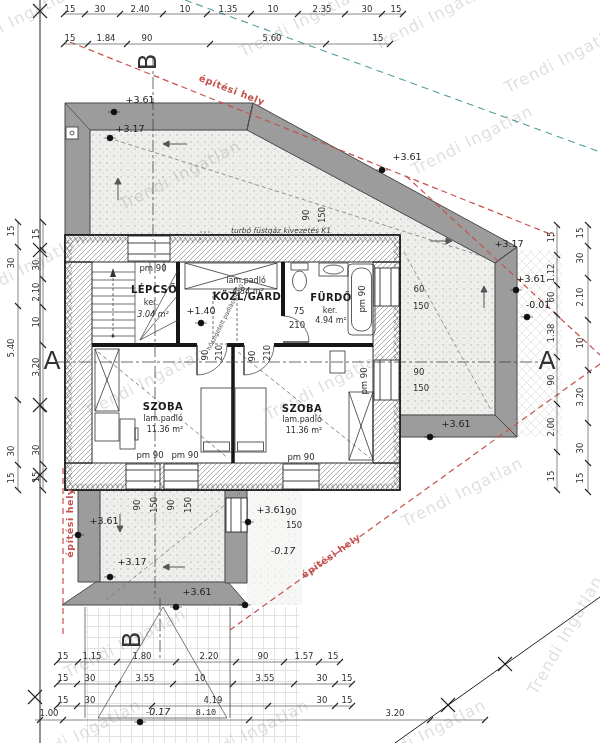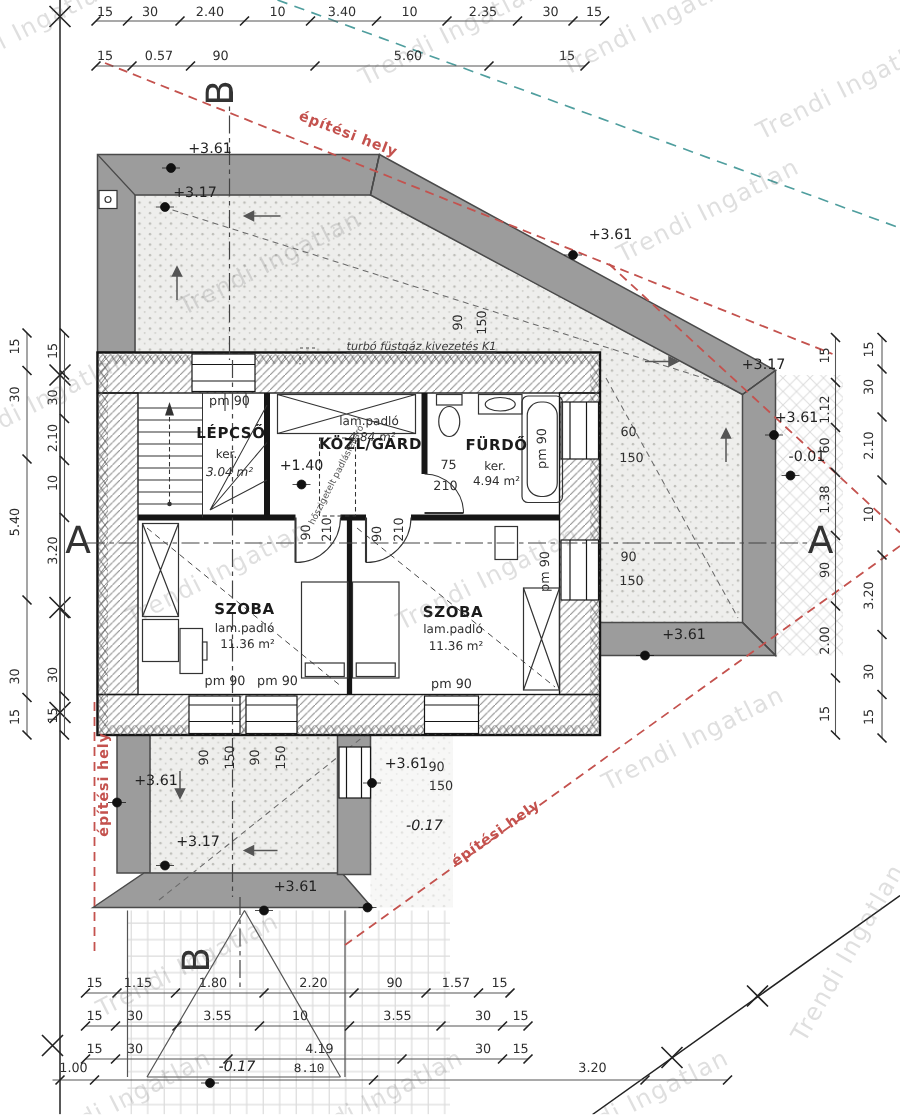--- a/index.html
+++ b/index.html
@@ -251,27 +251,27 @@
       <circle cx="72" cy="133" r="2" stroke-width="0.8"></circle>
       <path d="M210,232 H200 V243" stroke-width="0.6" stroke-dasharray="2 2"></path>
     </g>
   </svg>
 
   <div id="annotation-layer">
       <span class="ann" style="left: 70px; top: 9px; transform: translate(-50%, -50%);">15</span>
       <span class="ann" style="left: 100px; top: 9px; transform: translate(-50%, -50%);">30</span>
       <span class="ann" style="left: 140px; top: 9px; transform: translate(-50%, -50%);">2.40</span>
       <span class="ann" style="left: 185px; top: 9px; transform: translate(-50%, -50%);">10</span>
-      <span class="ann" style="left: 228px; top: 9px; transform: translate(-50%, -50%);">3.40</span>
+      <span class="ann" style="left: 228px; top: 9px; transform: translate(-50%, -50%);">1.35</span>
       <span class="ann" style="left: 273px; top: 9px; transform: translate(-50%, -50%);">10</span>
       <span class="ann" style="left: 322px; top: 9px; transform: translate(-50%, -50%);">2.35</span>
       <span class="ann" style="left: 367px; top: 9px; transform: translate(-50%, -50%);">30</span>
       <span class="ann" style="left: 396px; top: 9px; transform: translate(-50%, -50%);">15</span>
       <span class="ann" style="left: 70px; top: 38px; transform: translate(-50%, -50%);">15</span>
-      <span class="ann" style="left: 106px; top: 38px; transform: translate(-50%, -50%);">0.57</span>
+      <span class="ann" style="left: 106px; top: 38px; transform: translate(-50%, -50%);">1.84</span>
       <span class="ann" style="left: 147px; top: 38px; transform: translate(-50%, -50%);">90</span>
       <span class="ann" style="left: 272px; top: 38px; transform: translate(-50%, -50%);">5.60</span>
       <span class="ann" style="left: 378px; top: 38px; transform: translate(-50%, -50%);">15</span>
       <span class="ann" style="left: 63px; top: 656px; transform: translate(-50%, -50%);">15</span>
       <span class="ann" style="left: 92px; top: 656px; transform: translate(-50%, -50%);">1.15</span>
       <span class="ann" style="left: 142px; top: 656px; transform: translate(-50%, -50%);">1.80</span>
       <span class="ann" style="left: 209px; top: 656px; transform: translate(-50%, -50%);">2.20</span>
       <span class="ann" style="left: 263px; top: 656px; transform: translate(-50%, -50%);">90</span>
       <span class="ann" style="left: 304px; top: 656px; transform: translate(-50%, -50%);">1.57</span>
       <span class="ann" style="left: 333px; top: 656px; transform: translate(-50%, -50%);">15</span>
@@ -369,21 +369,21 @@
       <span class="ann" style="left: 188px; top: 505px; transform: translate(-50%, -50%) rotate(-90deg);">150</span>
       <span class="ann" style="left: 291px; top: 512px; transform: translate(-50%, -50%);">90</span>
       <span class="ann" style="left: 294px; top: 525px; transform: translate(-50%, -50%);">150</span>
       <span class="ann sec" style="left: 147px; top: 62px; transform: translate(-50%, -50%) rotate(-90deg);">B</span>
       <span class="ann sec" style="left: 131px; top: 640px; transform: translate(-50%, -50%) rotate(-90deg);">B</span>
       <span class="ann sec" style="left: 52px; top: 360px; transform: translate(-50%, -50%);">A</span>
       <span class="ann sec" style="left: 547px; top: 360px; transform: translate(-50%, -50%);">A</span>
       <span class="ann rd" style="left: 232px; top: 90px; transform: translate(-50%, -50%) rotate(21deg);">építési hely</span>
       <span class="ann rd" style="left: 70px; top: 523px; transform: translate(-50%, -50%) rotate(-90deg);">építési hely</span>
       <span class="ann rd" style="left: 331px; top: 556px; transform: translate(-50%, -50%) rotate(-35deg);">építési hely</span>
-      <span class="ann nt" style="left: 281px; top: 231px; transform: translate(-50%, -50%); text-decoration: underline;">turbó füstgáz kivezetés K1</span>
+      <span class="ann nt" style="left: 281px; top: 231px; transform: translate(-50%, -50%);">turbó füstgáz kivezetés K1</span>
       <span class="ann ty" style="left: 225px; top: 317px; transform: translate(-50%, -50%) rotate(-63deg);">hőszigetelt padlásfeljáró</span>
     </div>
   <div id="watermark-layer">
       <span class="wm" style="left: 15px; top: 20px; transform: translate(-50%, -50%) rotate(-27deg);">Trendi Ingatlan</span>
       <span class="wm" style="left: 300px; top: 22px; transform: translate(-50%, -50%) rotate(-27deg);">Trendi Ingatlan</span>
       <span class="wm" style="left: 435px; top: 15px; transform: translate(-50%, -50%) rotate(-27deg);">Trendi Ingatlan</span>
       <span class="wm" style="left: 565px; top: 58px; transform: translate(-50%, -50%) rotate(-27deg);">Trendi Ingatlan</span>
       <span class="wm" style="left: 472px; top: 140px; transform: translate(-50%, -50%) rotate(-27deg);">Trendi Ingatlan</span>
       <span class="wm" style="left: 180px; top: 175px; transform: translate(-50%, -50%) rotate(-27deg);">Trendi Ingatlan</span>
       <span class="wm" style="left: 25px; top: 268px; transform: translate(-50%, -50%) rotate(-27deg);">Trendi Ingatlan</span>

